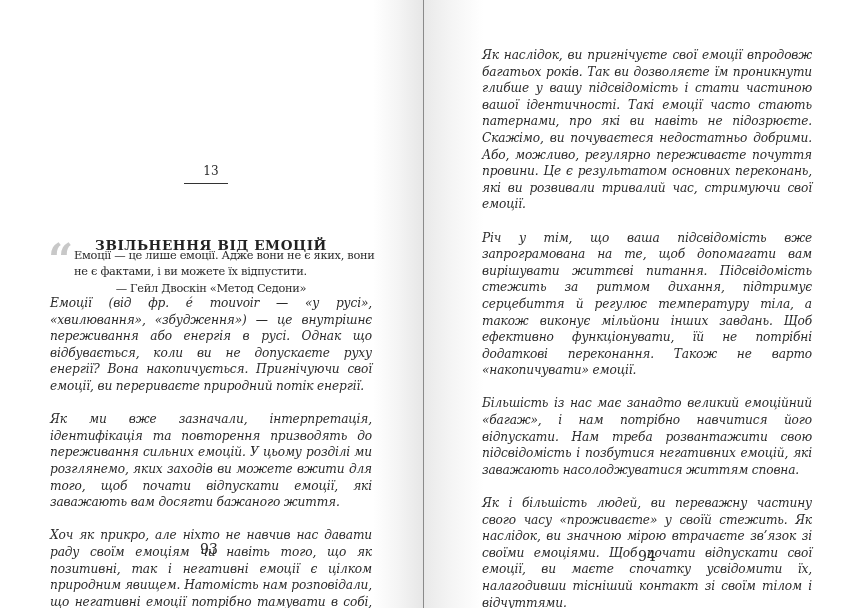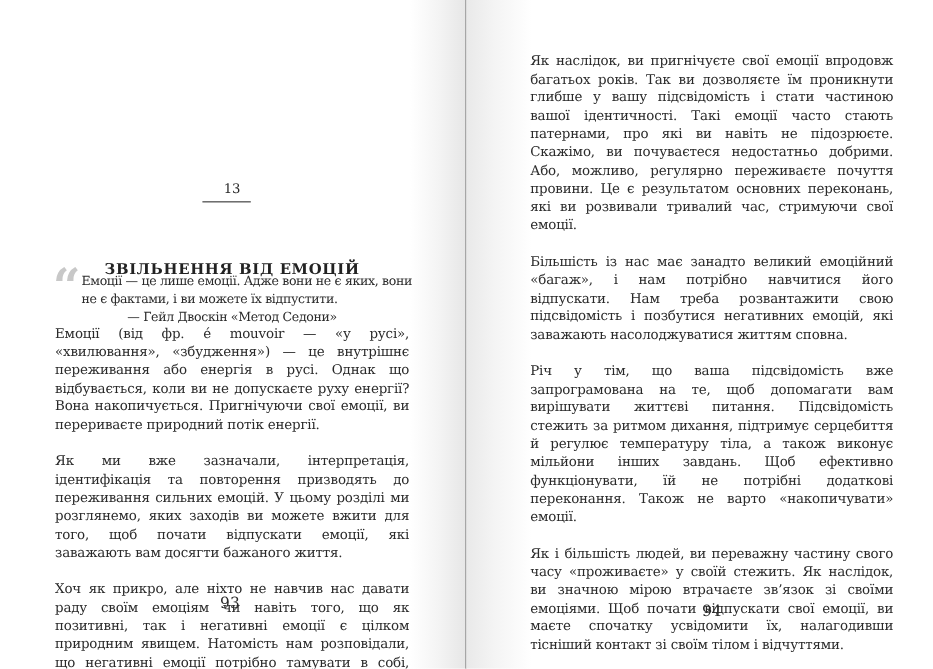--- a/index.html
+++ b/index.html
@@ -11,21 +11,21 @@
     .page { position: absolute; top: 0; height: 608px; padding-left: 16px; }
     .page-left { left: 0; width: 424px; background: linear-gradient(to right, #ffffff 0%, #ffffff 88%, #f4f4f4 94%, #e6e6e6 100%); }
     .page-right { left: 424px; width: 424px; background: linear-gradient(to right, #e9e9e9 0%, #f4f4f4 6%, #ffffff 14%, #ffffff 100%); }
 
     .spine { position: absolute; left: 423px; top: 0; width: 1px; height: 608px; background: #8a8a8a; }
 
     .text-block { position: absolute; font-size: 12.2px; line-height: 16.6px; text-align: justify; letter-spacing: -0.15px; }
     .left-col { left: 50px; width: 322px; }
     .right-col { left: 482px; width: 330px; }
 
-    .para { margin-bottom: 16.6px; hyphens: auto; }
+    .para { margin-bottom: 16.6px; hyphens: auto; font-style: italic; }
 
     .chapter-num { position: absolute; left: 50px; width: 322px; top: 164px; text-align: center; font-size: 12px; }
     .chapter-rule { position: absolute; left: 184px; width: 44px; top: 183px; height: 1px; background: #333; }
     .chapter-title { position: absolute; left: 50px; width: 322px; top: 196px; text-align: center; font-weight: bold; font-size: 13.5px; letter-spacing: 0.6px; color: #222; margin-top: 41px; }
 
     .epigraph { position: absolute; left: 48px; top: 247px; width: 330px; font-size: 11.4px; line-height: 16px; letter-spacing: -0.3px; }
     .quote-mark { position: absolute; left: 0; top: -8px; font-size: 44px; line-height: 44px; color: #c8c8c8; font-family: "DejaVu Serif", serif; font-weight: bold; }
     .quote-text { margin-left: 26px; text-align: left; }
     .quote-author { text-align: center; margin-top: 1px; padding-right: 4px; }
 
@@ -57,20 +57,20 @@
 
     <div class="page-number pn-left">93</div>
   </div>
 
   <div class="spine"></div>
 
   <div class="page page-right"></div>
 
   <div class="text-block right-col" style="top:47px;">
     <p class="para">Як наслідок, ви пригнічуєте свої емоції впродовж багатьох років. Так ви дозволяєте їм проникнути глибше у вашу підсвідомість і стати частиною вашої ідентичності. Такі емоції часто стають патернами, про які ви навіть не підозрюєте. Скажімо, ви почуваєтеся недостатньо добрими. Або, можливо, регулярно переживаєте почуття провини. Це є результатом основних переконань, які ви розвивали тривалий час, стримуючи свої емоції.</p>
+    <p class="para">Річ у тім, що ваша підсвідомість вже запрограмована на те, щоб допомагати вам вирішувати життєві питання. Підсвідомість стежить за ритмом дихання, підтримує серцебиття й регулює температуру тіла, а також виконує мільйони інших завдань. Щоб ефективно функціонувати, їй не потрібні додаткові переконання. Також не варто «накопичувати» емоції.</p>
     <p class="para">Більшість із нас має занадто великий емоційний «багаж», і нам потрібно навчитися його відпускати. Нам треба розвантажити свою підсвідомість і позбутися негативних емоцій, які заважають насолоджуватися життям сповна.</p>
-    <p class="para">Річ у тім, що ваша підсвідомість вже запрограмована на те, щоб допомагати вам вирішувати життєві питання. Підсвідомість стежить за ритмом дихання, підтримує серцебиття й регулює температуру тіла, а також виконує мільйони інших завдань. Щоб ефективно функціонувати, їй не потрібні додаткові переконання. Також не варто «накопичувати» емоції.</p>
     <p class="para">Як і більшість людей, ви переважну частину свого часу «проживаєте» у своїй стежить. Як наслідок, ви значною мірою втрачаєте зв’язок зі своїми емоціями. Щоб почати відпускати свої емоції, ви маєте спочатку усвідомити їх, налагодивши тісніший контакт зі своїм тілом і відчуттями.</p>
 
   </div>
 
   <div class="page-number pn-right">94</div>
 </div>
 
 </body></html>

